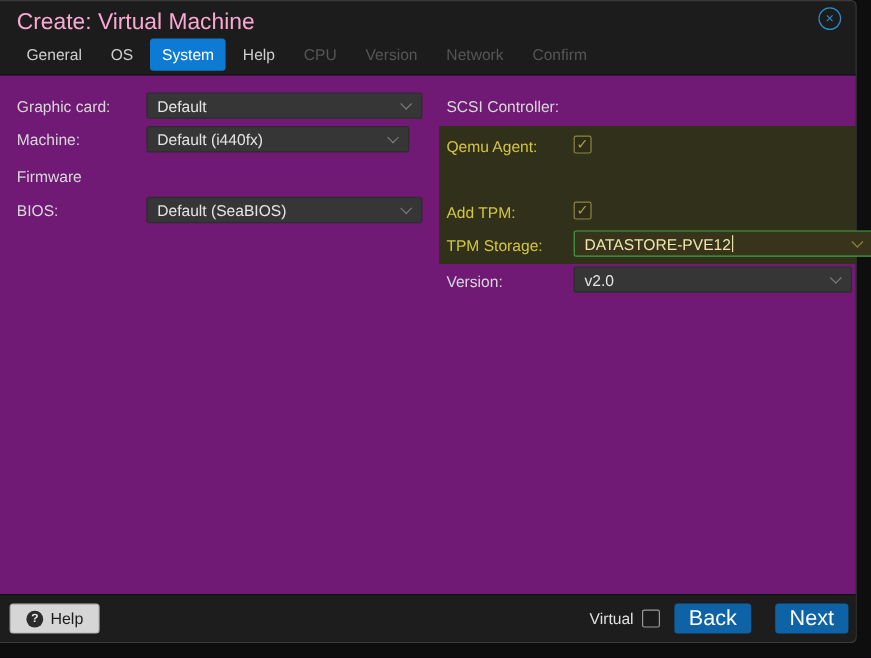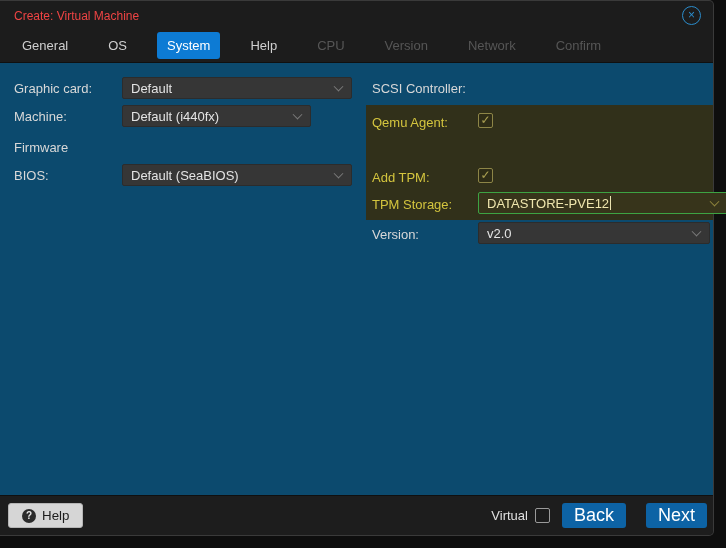--- a/index.html
+++ b/index.html
@@ -12,35 +12,35 @@
   }
   .frag { position:absolute; background:#3a3a3a; opacity:.55; height:4px; top:0; }
 
   .dialog {
     position:absolute; left:0; top:8; width:714px; height:536px;
     background:#1c1c1c; border:1px solid #3a3a3a; border-left:none;
     border-radius:0 5px 5px 0;
     display:flex; flex-direction:column;
   }
   .titlebar { position:relative; height:28px; padding:7px 12px 0 14px; }
-  .title { color:#ef4444; font-size:12px; }
+  .title { color:#f9a8d4; font-size:19px; }
   .close-btn {
     position:absolute; right:12px; top:5px; width:19px; height:19px;
     border:1px solid #2b8ccb; border-radius:50%; color:#2b8ccb;
     font-size:12px; line-height:16px; text-align:center; cursor:pointer;
   }
   .tabbar {
-    height:34px; display:flex; align-items:center; gap:20px;
+    height:34px; display:flex; align-items:center; gap:4px;
     padding:0 0 0 12px; border-bottom:1px solid #101010;
   }
   .tab { padding:6px 10px; color:#cfcfcf; border-radius:3px; cursor:pointer; }
   .tab--active { background:#0d7bd4; color:#ffffff; }
   .tab--disabled { color:#565656; cursor:default; }
 
-  .body { position:relative; flex:1; background:#0c4a6e; }
+  .body { position:relative; flex:1; background:#701a75; }
 
   .lbl { position:absolute; color:#d8d8d8; white-space:nowrap; }
   .field {
     position:absolute; height:22px; background:#363636; color:#e4e4e4;
     display:flex; align-items:center; padding:0 8px 0 8px;
     border:1px solid #2c2c2c; border-radius:2px; cursor:pointer;
     white-space:nowrap; overflow:hidden;
   }
   .chev {
     position:absolute; right:9px; top:50%; width:7px; height:7px;
@@ -119,21 +119,21 @@
 
       <div class="hl-region"></div>
 
       <span class="lbl" style="left:14px;top:18px;">Graphic card:</span>
       <div class="field" style="left:122px;top:14px;width:230px;">
         <span>Default</span>
         <i class="chev"></i>
       </div>
 
       <span class="lbl" style="left:14px;top:46px;">Machine:</span>
-      <div class="field" style="left:122px;top:42px;width:189px;">
+      <div class="field" style="left:122px;top:42px;width:219px;">
         <span>Default (i440fx)</span>
         <i class="chev"></i>
       </div>
 
       <span class="lbl" style="left:14px;top:77px;">Firmware</span>
 
       <span class="lbl" style="left:14px;top:105px;">BIOS:</span>
       <div class="field" style="left:122px;top:101px;width:230px;">
         <span>Default (SeaBIOS)</span>
         <i class="chev"></i>

